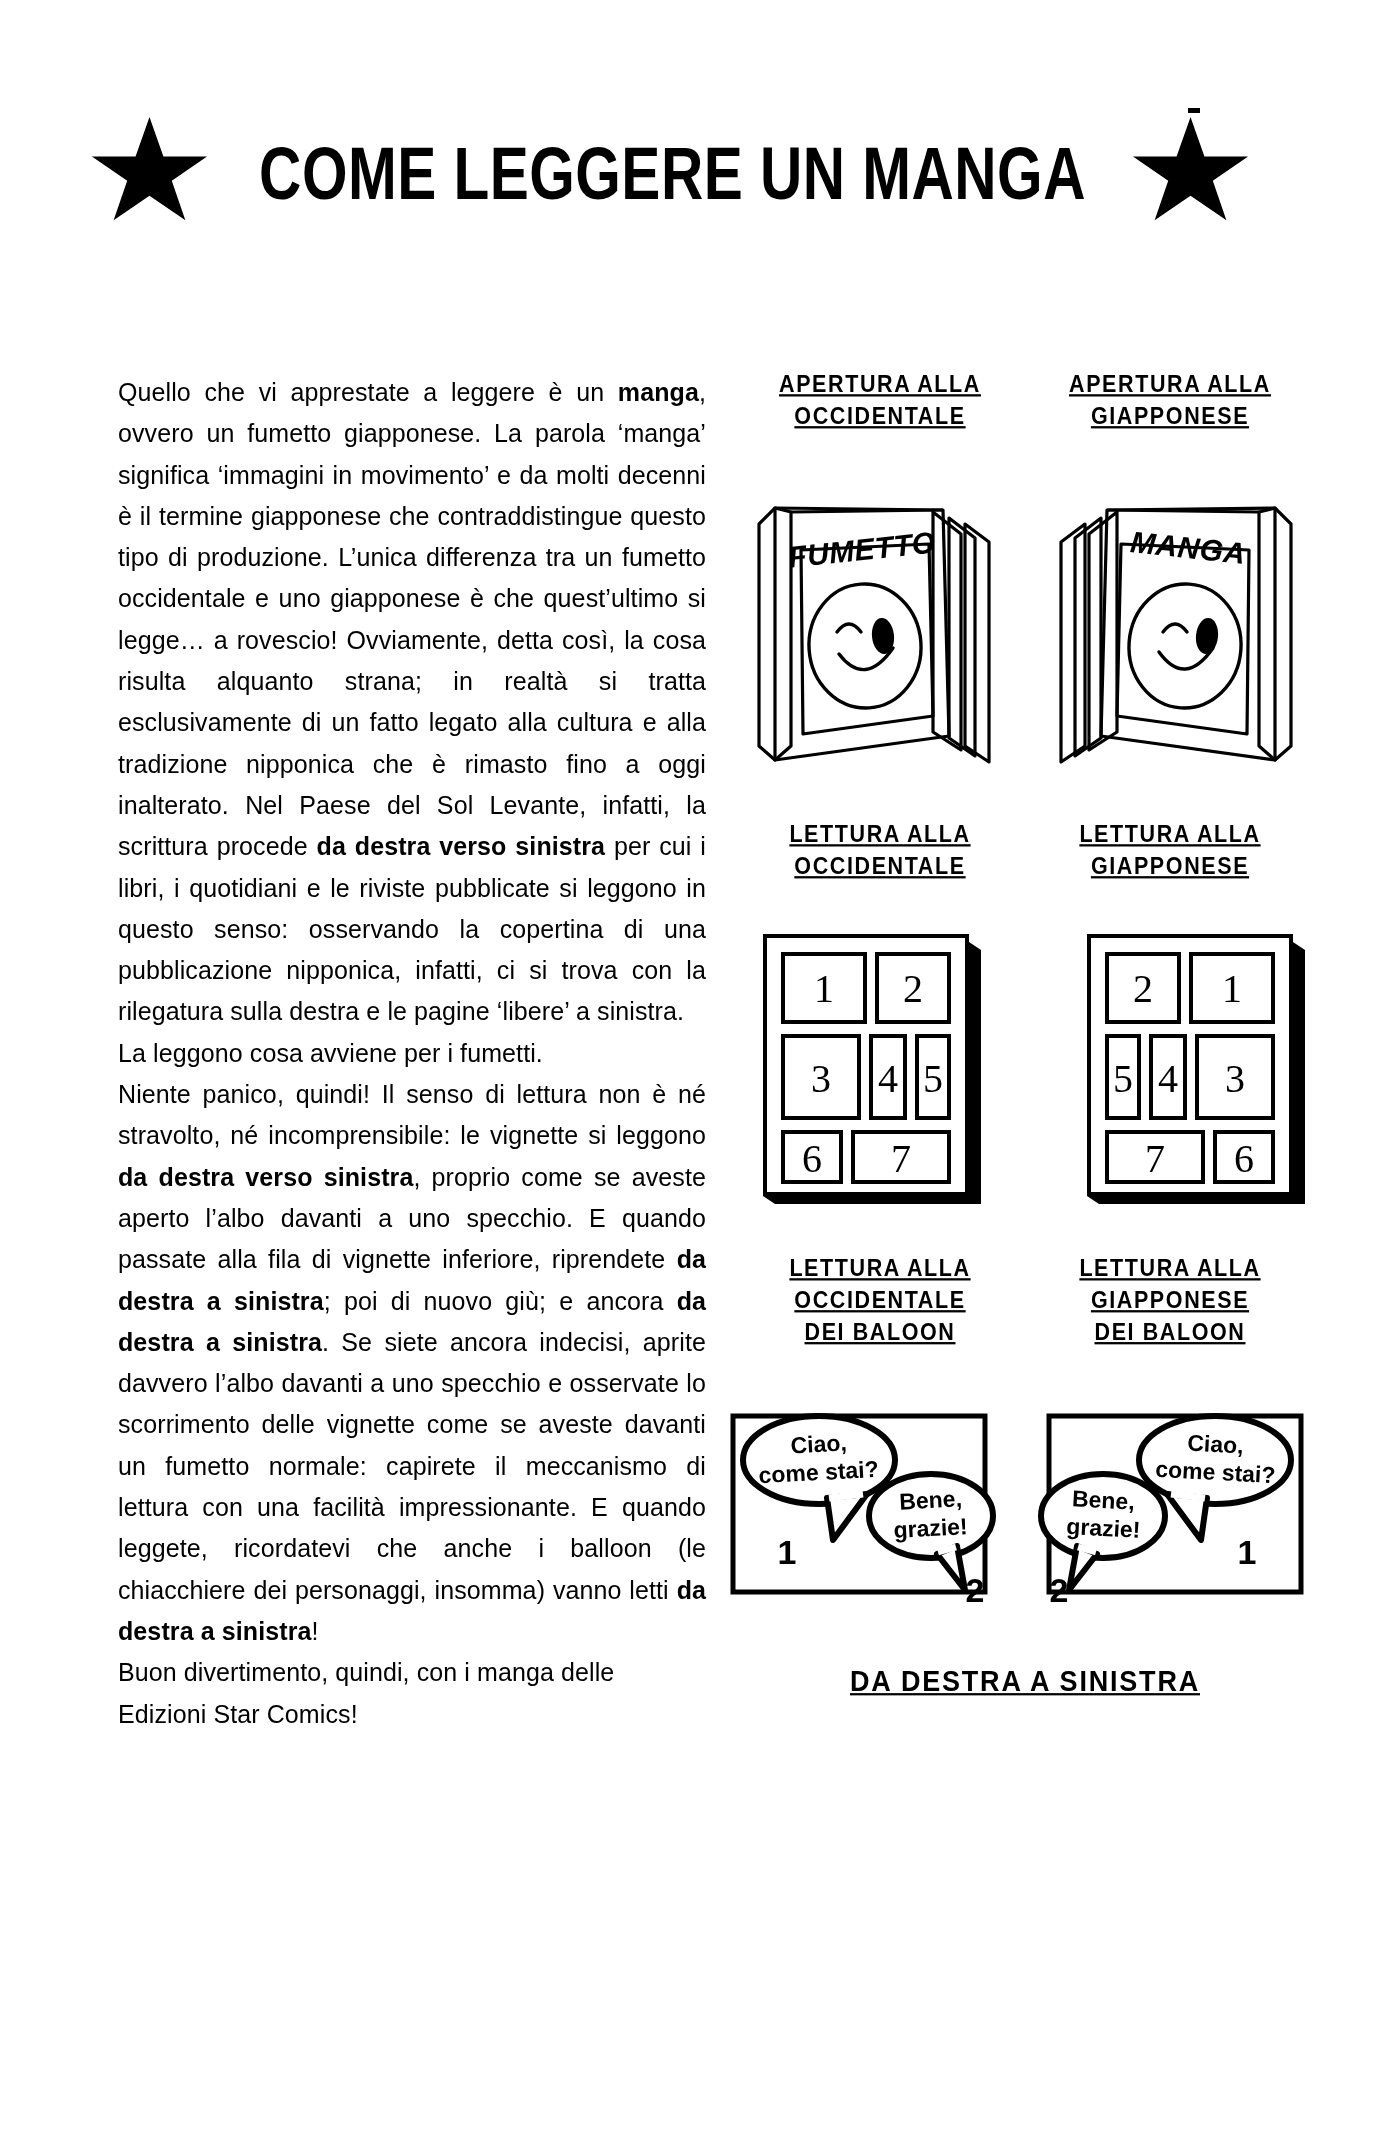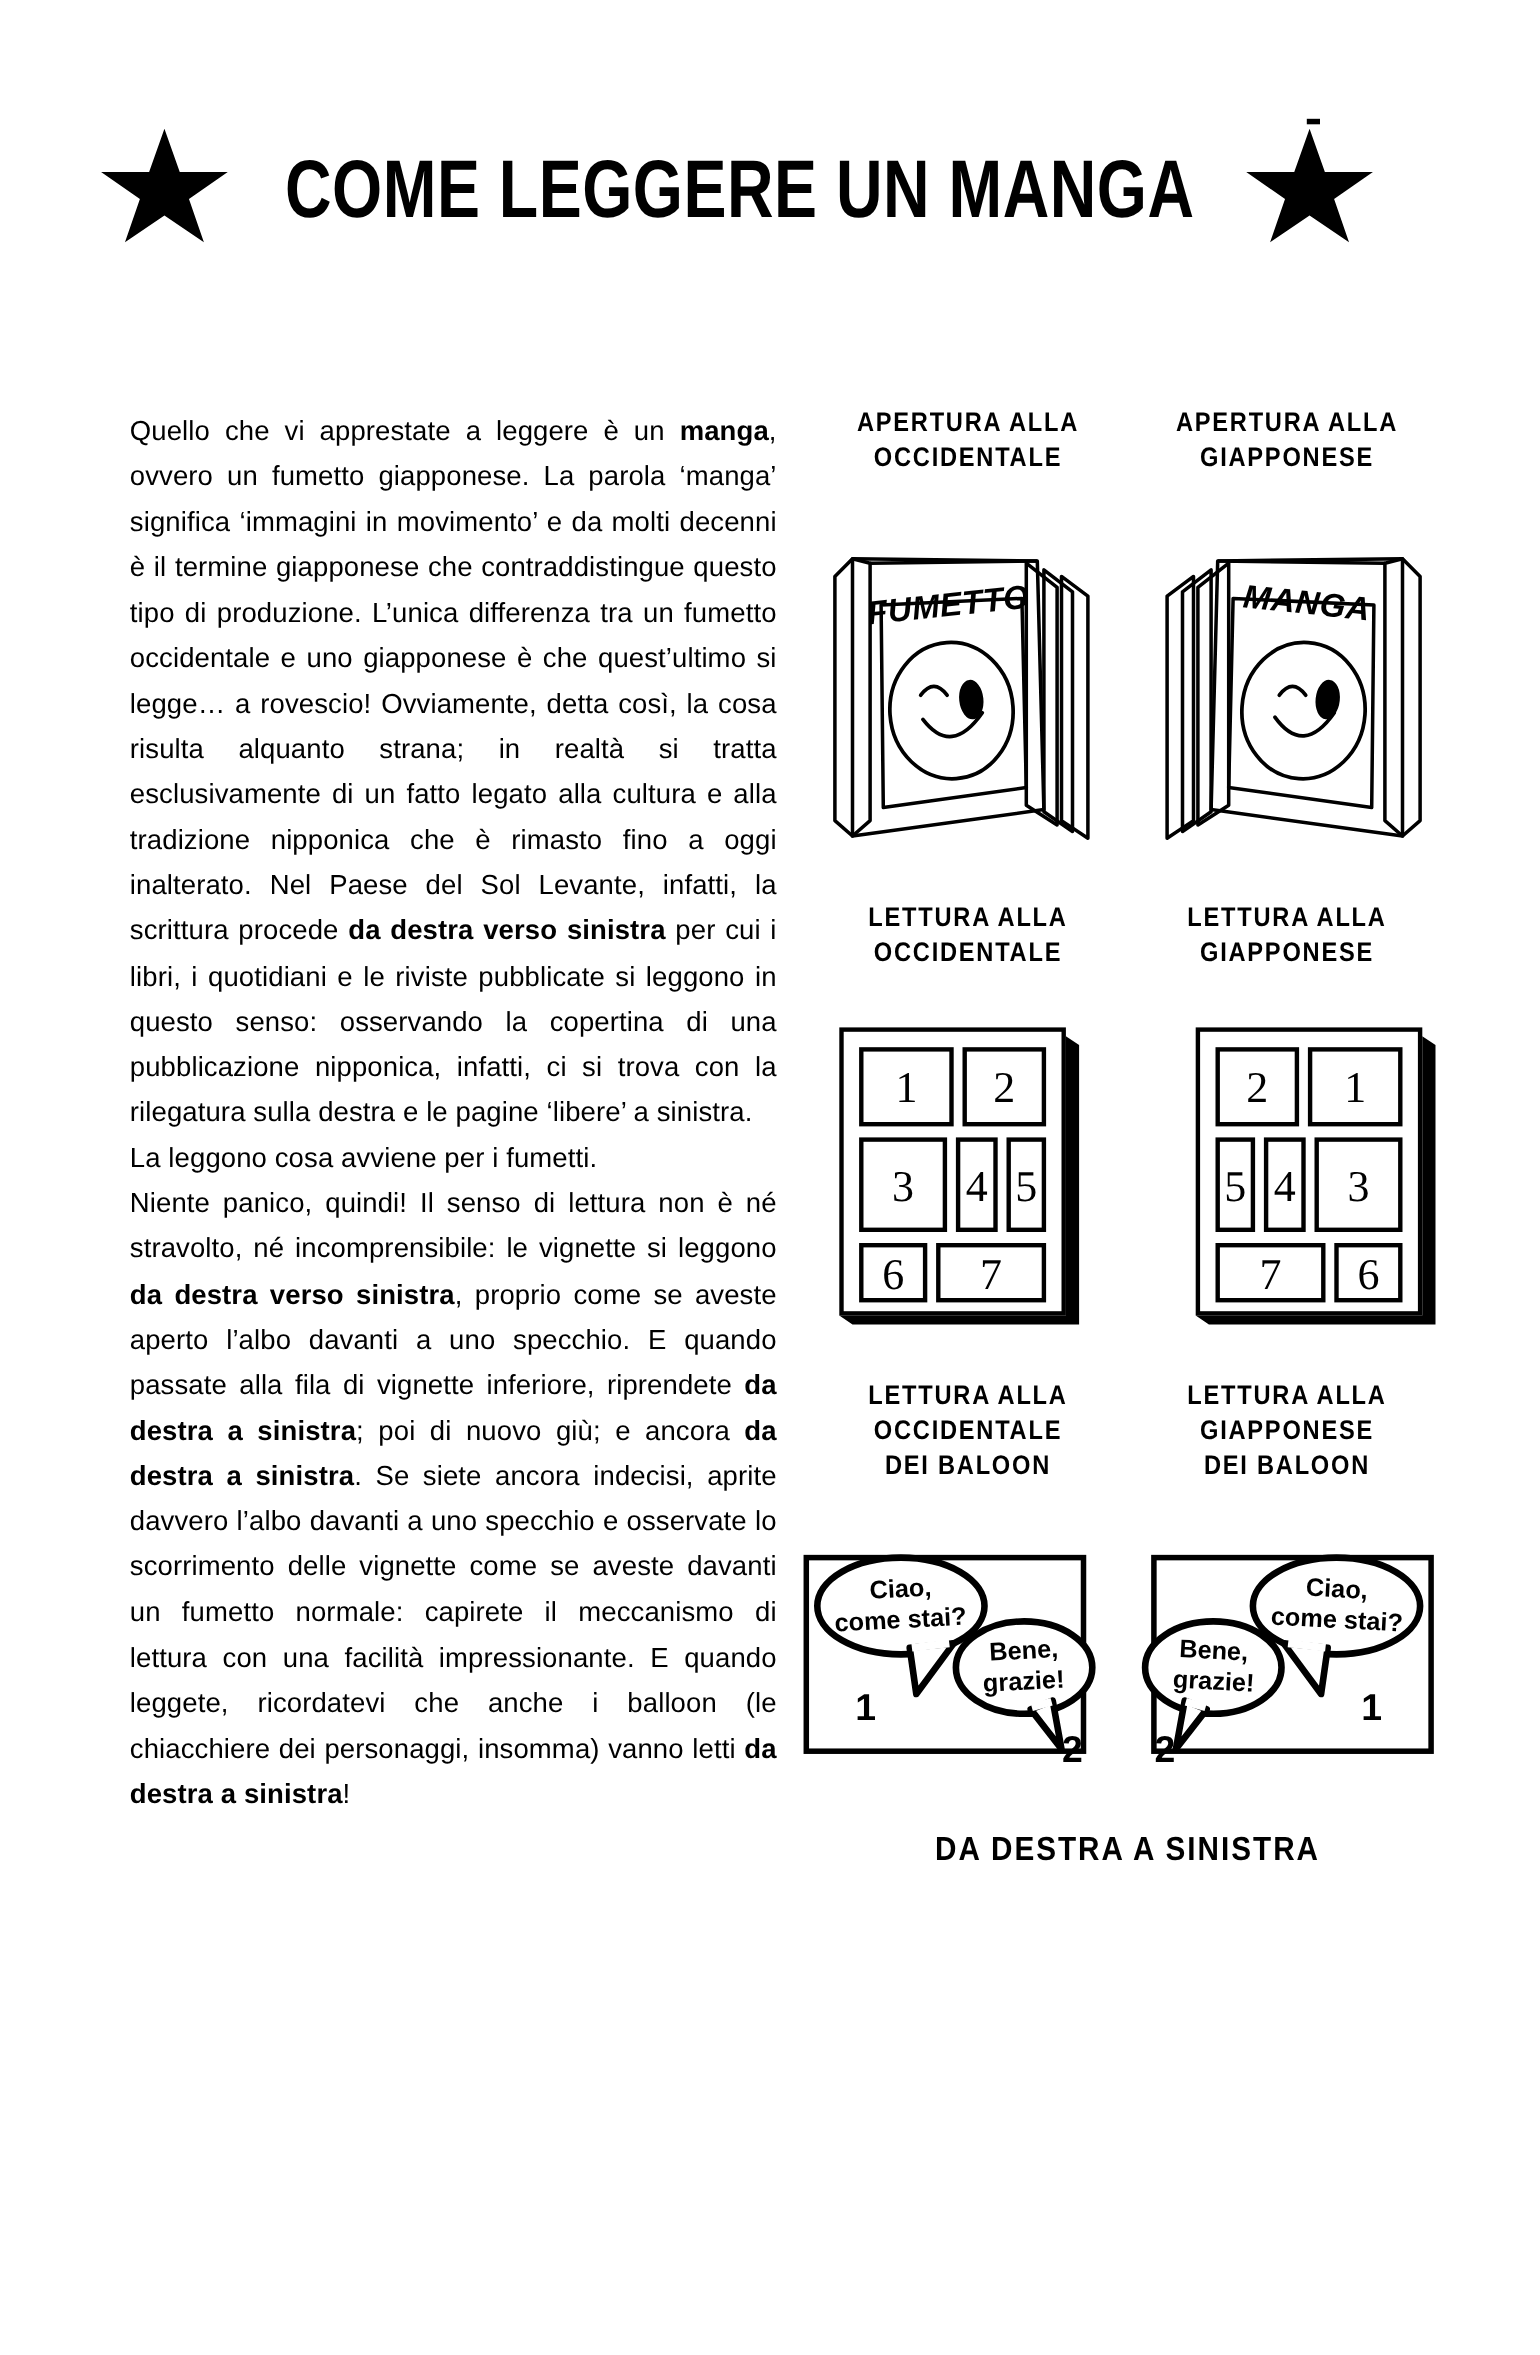--- a/index.html
+++ b/index.html
@@ -32,21 +32,21 @@
     font-size:25px;line-height:41.3px;
     text-align:justify;text-justify:inter-word;
     letter-spacing:0.1px;
     -webkit-hyphens:none;hyphens:none;
   }
   .article p{margin:0;}
   .article b{font-weight:bold;}
   .nojust{text-align:left;}
 
   
-  .rightcol{position:absolute;left:735px;top:368px;width:580px;}
+  .rightcol{position:absolute;left:735px;top:368px;width:580px;text-decoration:underline;}
 
   .cap{
     font-family:"Liberation Sans", sans-serif;
     font-weight:bold;font-size:21.5px;line-height:28px;
     letter-spacing:1.6px;text-align:center;
     transform:scaleY(1.14);transform-origin:center top;
   }
   .caprow{display:flex;width:580px;}
   .caprow > div{width:290px;}
 
@@ -89,20 +89,21 @@
     <div class="star left"></div>
     <div class="page-title">COME LEGGERE UN MANGA</div>
     <div class="star right"></div>
   </div>
   <div class="tick"></div>
 
   <div class="article">
     <p>Quello che vi apprestate a leggere è un <b>manga</b>, ovvero un fumetto giapponese. La parola ‘manga’ significa ‘immagini in movimento’ e da molti decenni è il termine giapponese che contraddistingue questo tipo di produzione. L’unica differenza tra un fumetto occidentale e uno giapponese è che quest’ultimo si legge… a rovescio! Ovviamente, detta così, la cosa risulta alquanto strana; in realtà si tratta esclusivamente di un fatto legato alla cultura e alla tradizione nipponica che è rimasto fino a oggi inalterato. Nel Paese del Sol Levante, infatti, la scrittura procede <b>da destra verso sinistra</b> per cui i libri, i quotidiani e le riviste pubblicate si leggono in questo senso: osservando la copertina di una pubblicazione nipponica, infatti, ci si trova con la rilegatura sulla destra e le pagine ‘libere’ a sinistra.</p>
     <p class="nojust">La leggono cosa avviene per i fumetti.</p>
     <p>Niente panico, quindi! Il senso di lettura non è né stravolto, né incomprensibile: le vignette si leggono <b>da destra verso sinistra</b>, proprio come se aveste aperto l’albo davanti a uno specchio. E quando passate alla fila di vignette inferiore, riprendete <b>da destra a sinistra</b>; poi di nuovo giù; e ancora <b>da destra a sinistra</b>. Se siete ancora indecisi, aprite davvero l’albo davanti a uno specchio e osservate lo scorrimento delle vignette come se aveste davanti un fumetto normale: capirete il meccanismo di lettura con una facilità impressionante. E quando leggete, ricordatevi che anche i balloon (le chiacchiere dei personaggi, insomma) vanno letti <b>da destra a sinistra</b>!</p>
+    <p class="nojust">Buon divertimento, quindi, con i manga delle Edizioni Star Comics!</p>
   </div>
 
   <div class="rightcol">
 
     <div class="caprow">
       <div class="cap">
         <div>APERTURA ALLA</div>
         <div>OCCIDENTALE</div>
       </div>
       <div class="cap">

